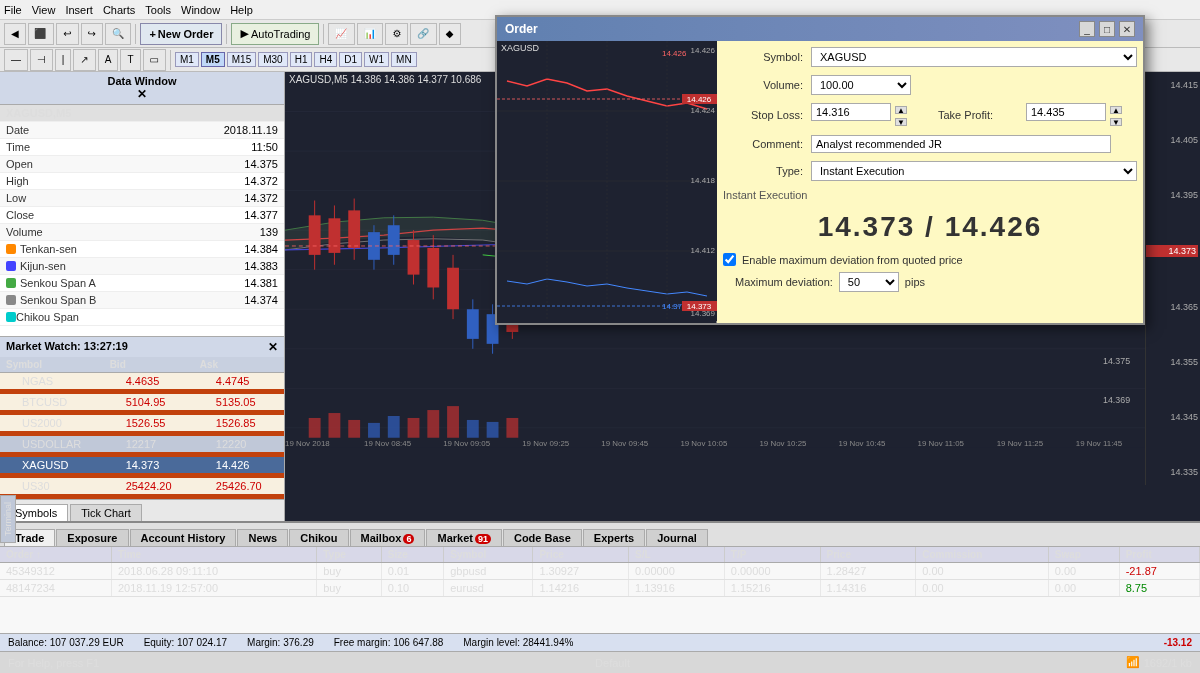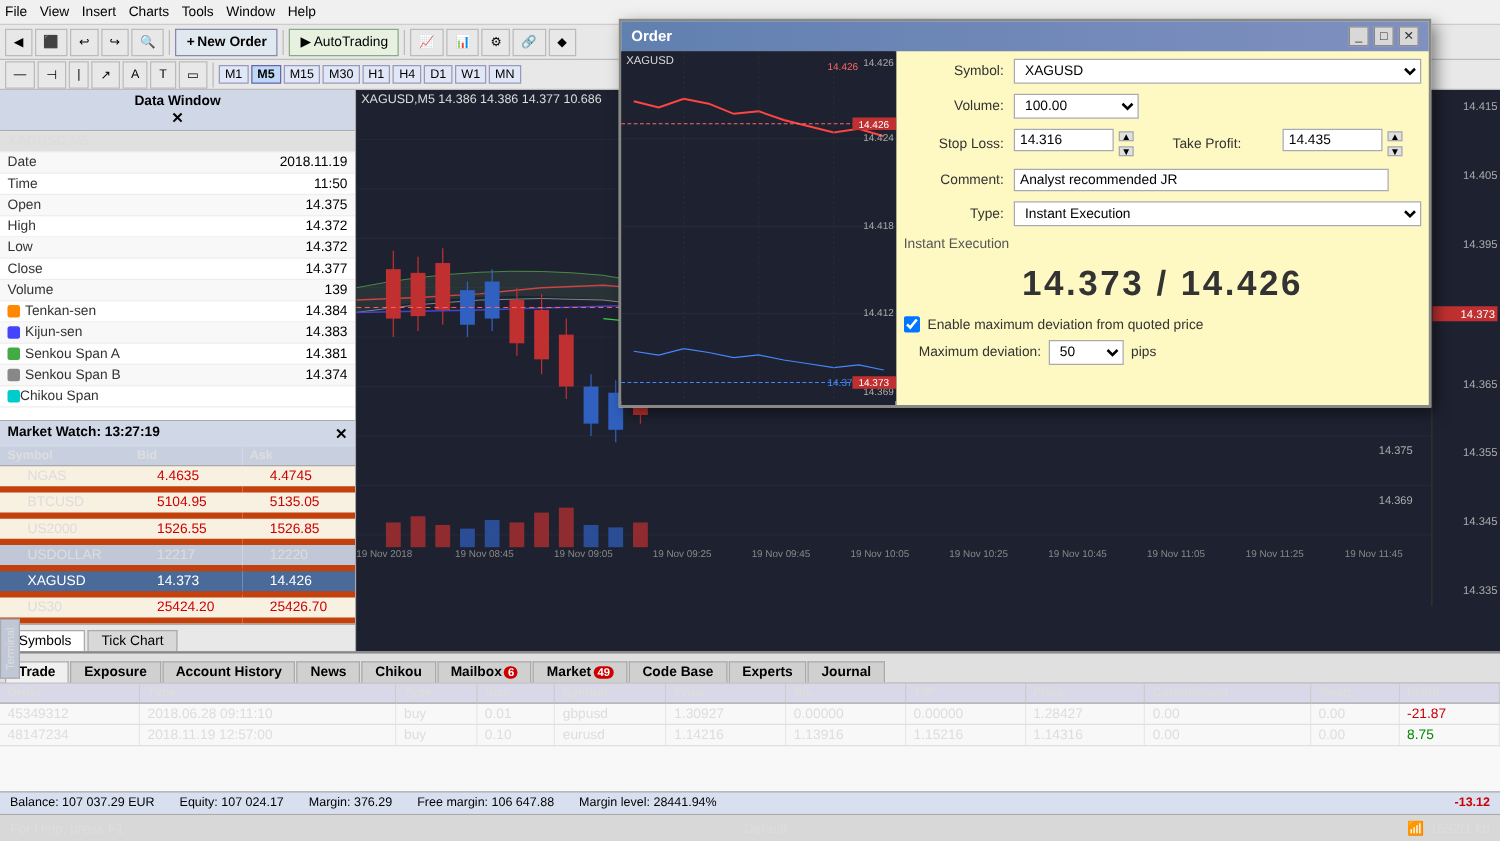--- a/index.html
+++ b/index.html
@@ -437,21 +437,21 @@
   </div>
 
   <div class="bottom-panel">
     <div class="bottom-tabs">
       <button class="bottom-tab active">Trade</button>
       <button class="bottom-tab">Exposure</button>
       <button class="bottom-tab">Account History</button>
       <button class="bottom-tab">News</button>
       <button class="bottom-tab">Chikou</button>
       <button class="bottom-tab">Mailbox<span class="badge">6</span></button>
-      <button class="bottom-tab">Market<span class="badge">49</span></button>
+      <button class="bottom-tab">Market<span class="badge">91</span></button>
       <button class="bottom-tab">Code Base</button>
       <button class="bottom-tab">Experts</button>
       <button class="bottom-tab">Journal</button>
     </div>
     <div style="flex:1;overflow:auto;background:#f8f8f8;">
       <table class="orders-table">
         <thead>
           <tr>
             <th>Order ↑</th>
             <th>Time</th>

